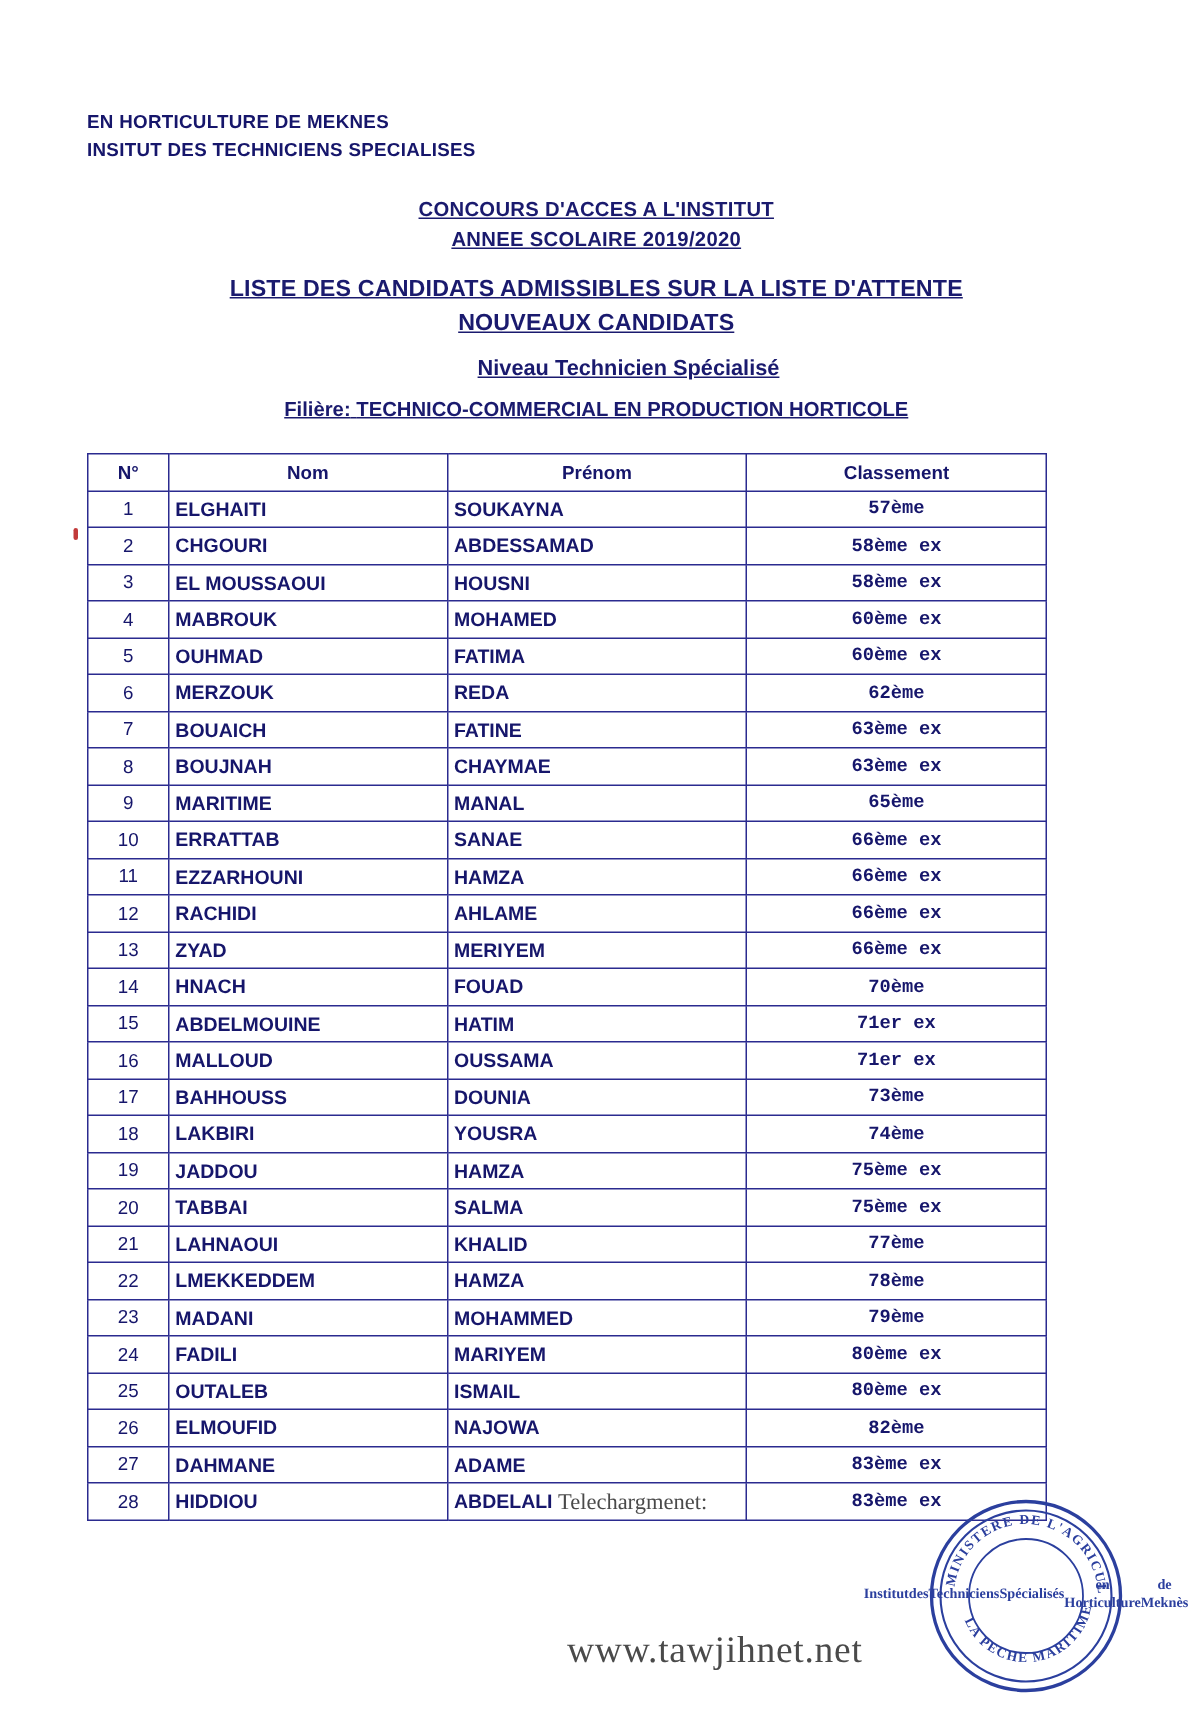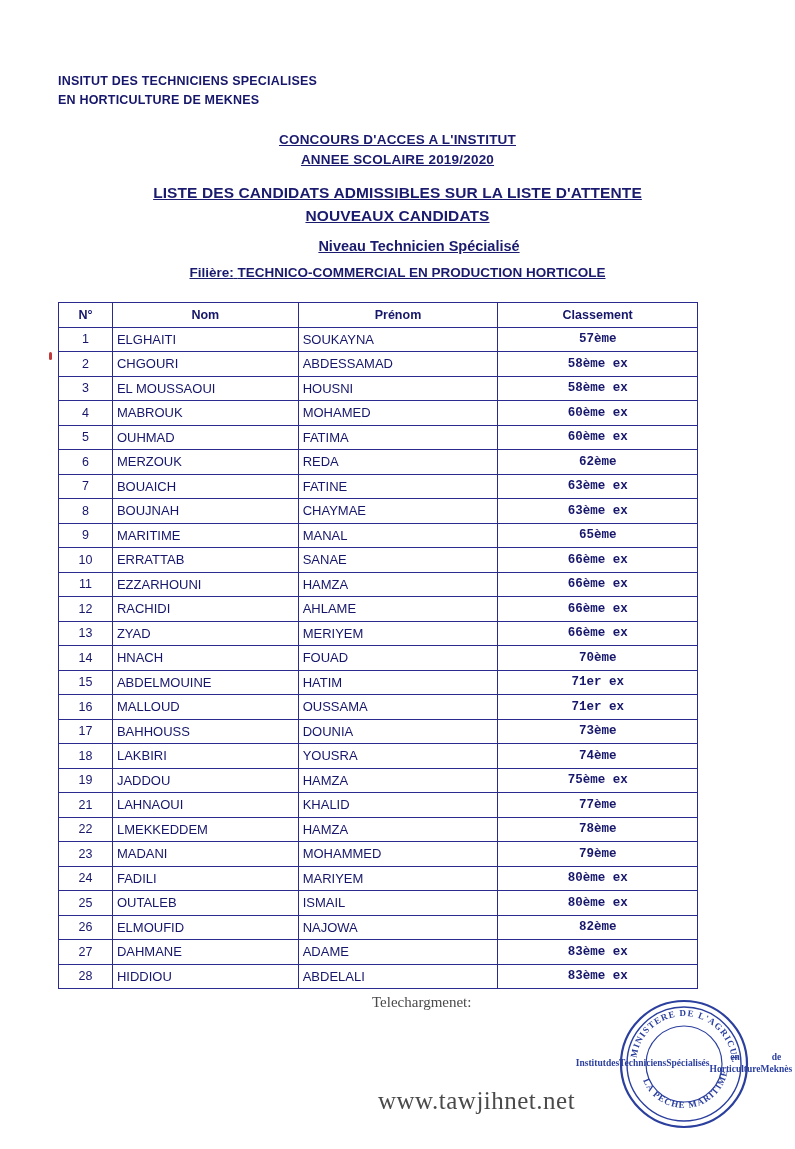--- a/index.html
+++ b/index.html
@@ -88,21 +88,21 @@
   col.c-nom { width: 186px; }
   col.c-pre { width: 200px; }
   col.c-cls { width: 200px; }
   td.num {
     text-align: center;
     font-weight: normal;
     font-size: 12.5px;
   }
   td.nom, td.pre {
     text-align: left;
-    font-weight: normal;
+    font-weight: bold;
     padding-left: 9px;
     font-size: 13px;
     margin-left: 48px;
   }
   td.cls {
     text-align: center;
     font-weight: bold;
     font-size: 12.5px;
     font-family: Liberation Mono, monospace;
   }
@@ -227,22 +227,22 @@
   }
 </style>
 </head>
 <body>
 
 <div class="page">
 
   <div class="mark-left"></div>
 
   <div class="inst-block">
+    <div>EN HORTICULTURE DE MEKNES</div>
     <div>INSITUT DES TECHNICIENS SPECIALISES</div>
-    <div>EN HORTICULTURE DE MEKNES</div>
   </div>
 
   <div class="center-block title-1">
     <div>CONCOURS D'ACCES A L'INSTITUT</div>
     <div>ANNEE SCOLAIRE 2019/2020</div>
   </div>
 
   <div class="center-block title-2">
     <div>LISTE DES CANDIDATS ADMISSIBLES SUR LA LISTE D'ATTENTE</div>
     <div>NOUVEAUX CANDIDATS</div>
@@ -376,20 +376,26 @@
         <tr>
           <td class="num">18</td>
           <td class="nom">LAKBIRI</td>
           <td class="pre">YOUSRA</td>
           <td class="cls">74ème</td>
         </tr>
         <tr>
           <td class="num">19</td>
           <td class="nom">JADDOU</td>
           <td class="pre">HAMZA</td>
+          <td class="cls">75ème ex</td>
+        </tr>
+        <tr>
+          <td class="num">20</td>
+          <td class="nom">TABBAI</td>
+          <td class="pre">SALMA</td>
           <td class="cls">75ème ex</td>
         </tr>
         <tr>
           <td class="num">21</td>
           <td class="nom">LAHNAOUI</td>
           <td class="pre">KHALID</td>
           <td class="cls">77ème</td>
         </tr>
         <tr>
           <td class="num">22</td>

